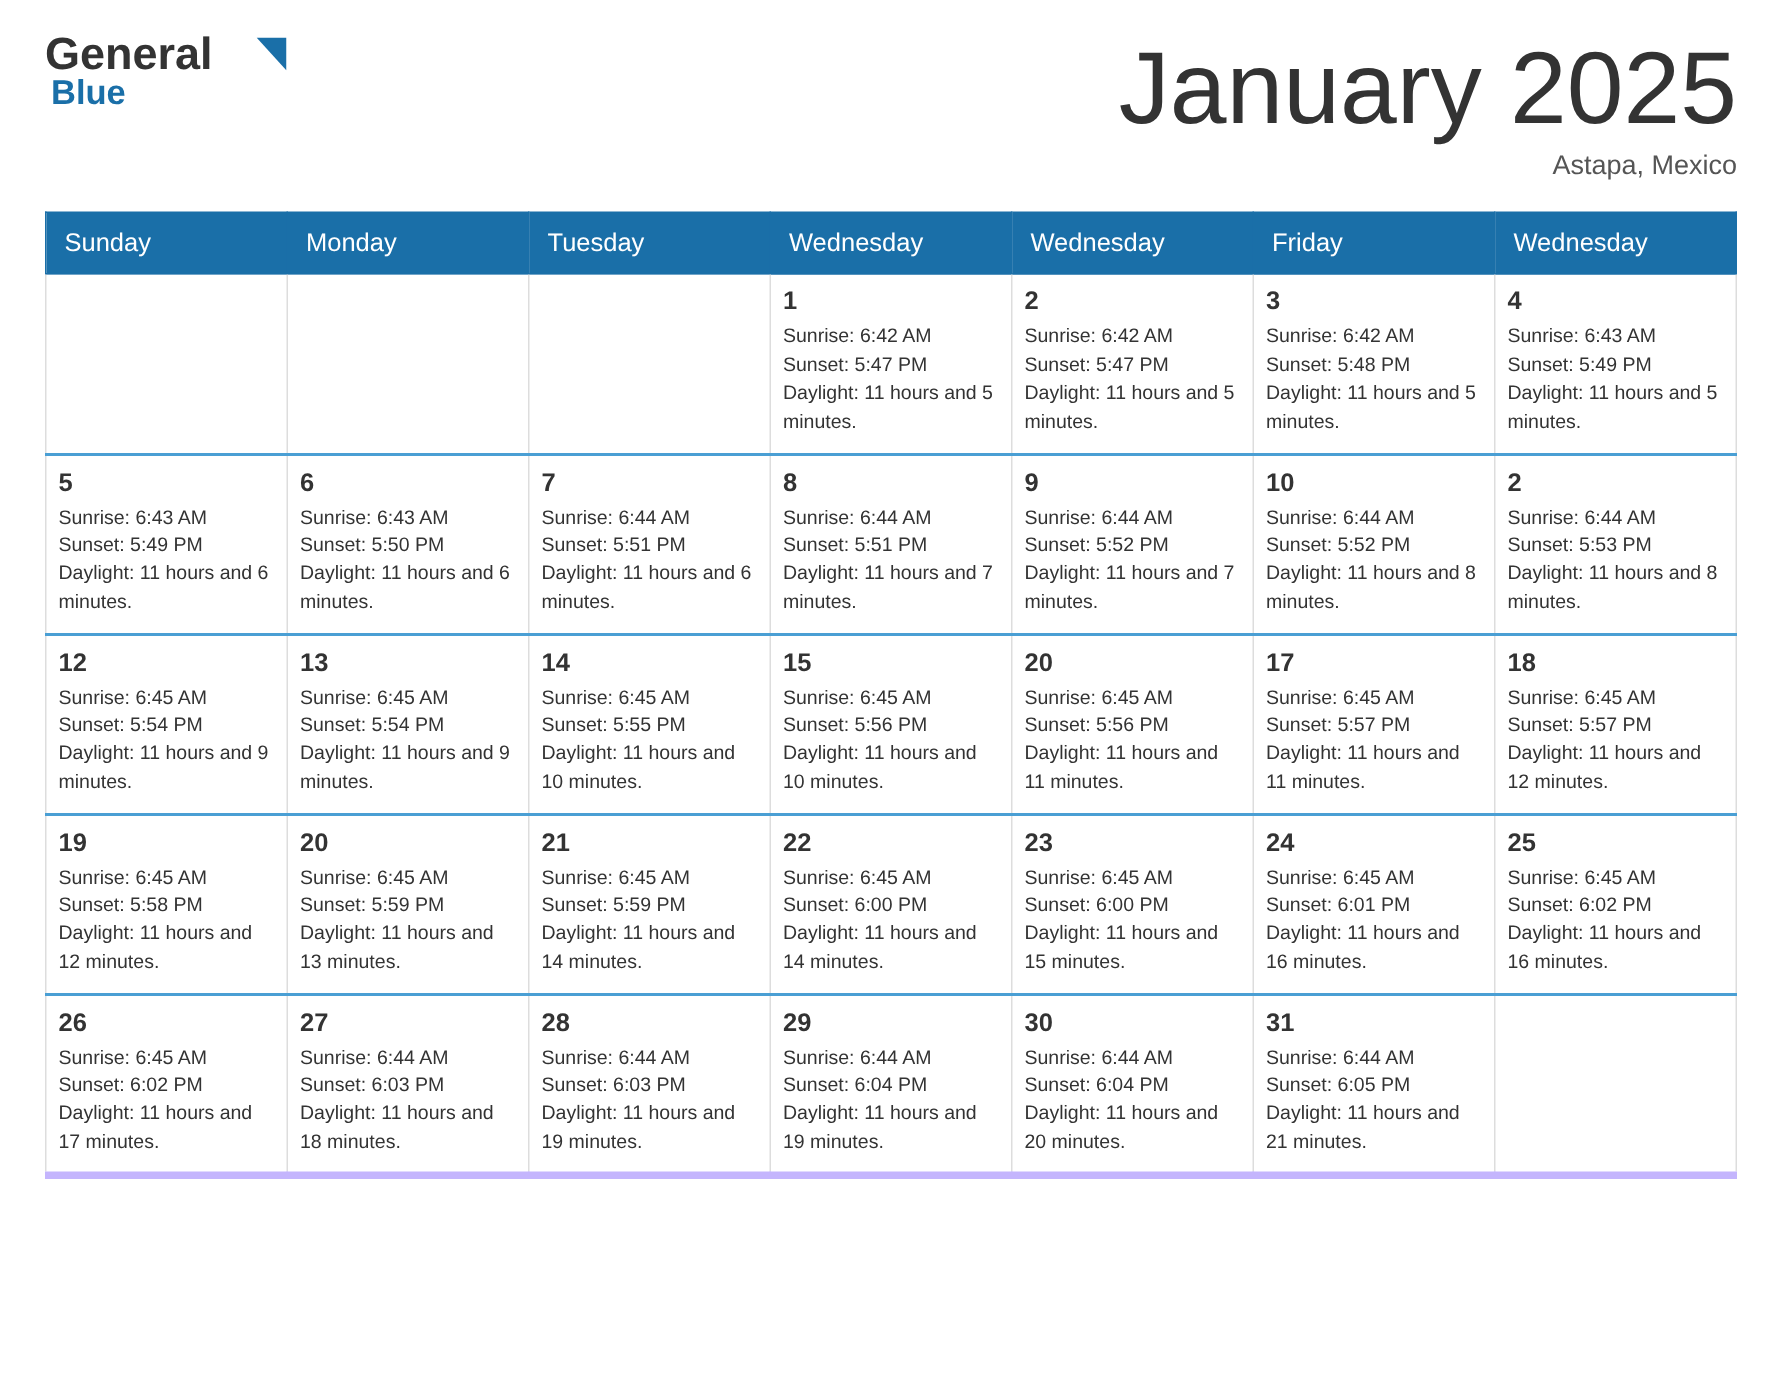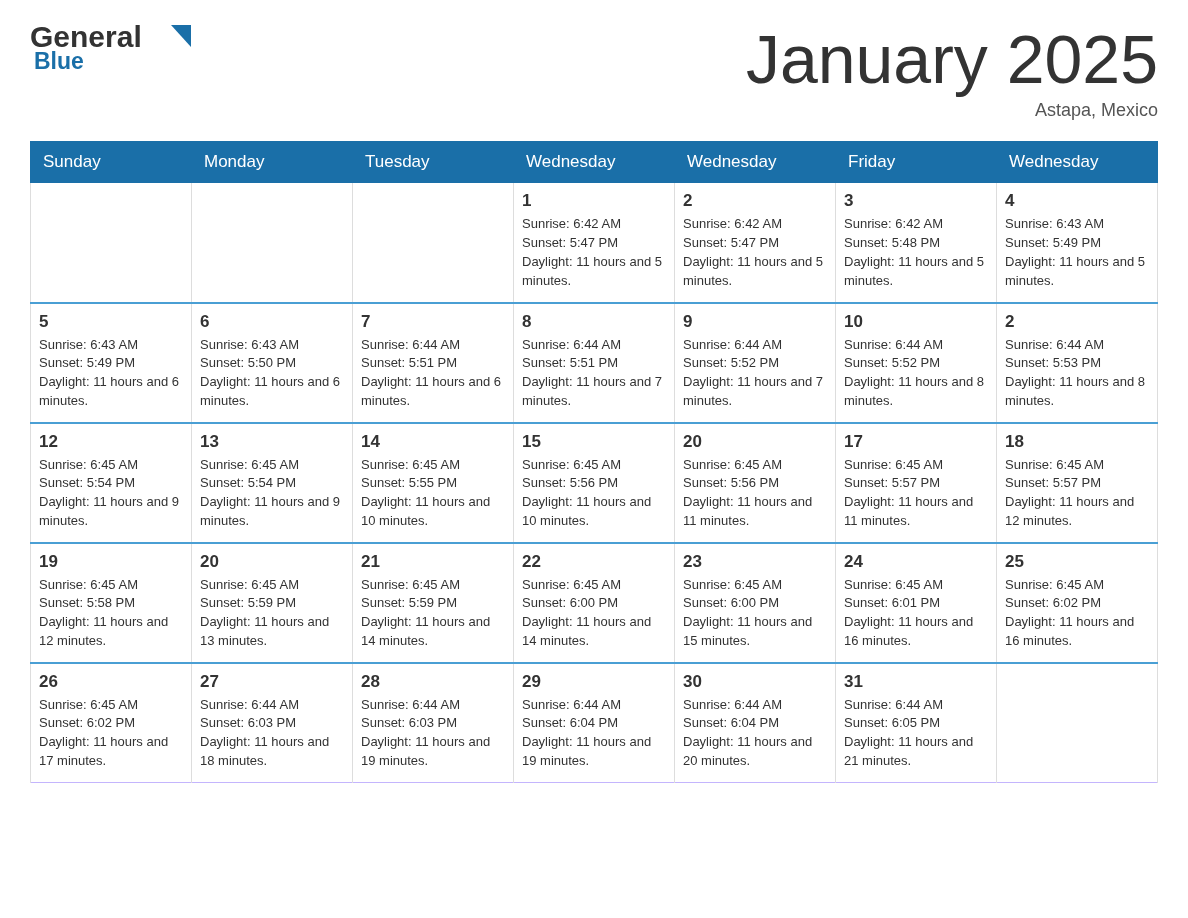--- a/index.html
+++ b/index.html
@@ -60,21 +60,21 @@
     }
     .day-info {
       font-size: 13px;
       color: #333;
       line-height: 1.45;
     }
     tbody td:first-child {
       border-left: 1px solid #ddd;
     }
     tbody tr:last-child {
-      border-bottom: 1px solid #c4b5fd;
+      border-bottom: 5px solid #c4b5fd;
     }
     .empty-cell {
       background: #fff;
     }
   </style>
 </head>
 <body>
 
 <div id="header">
   <div id="logo">

